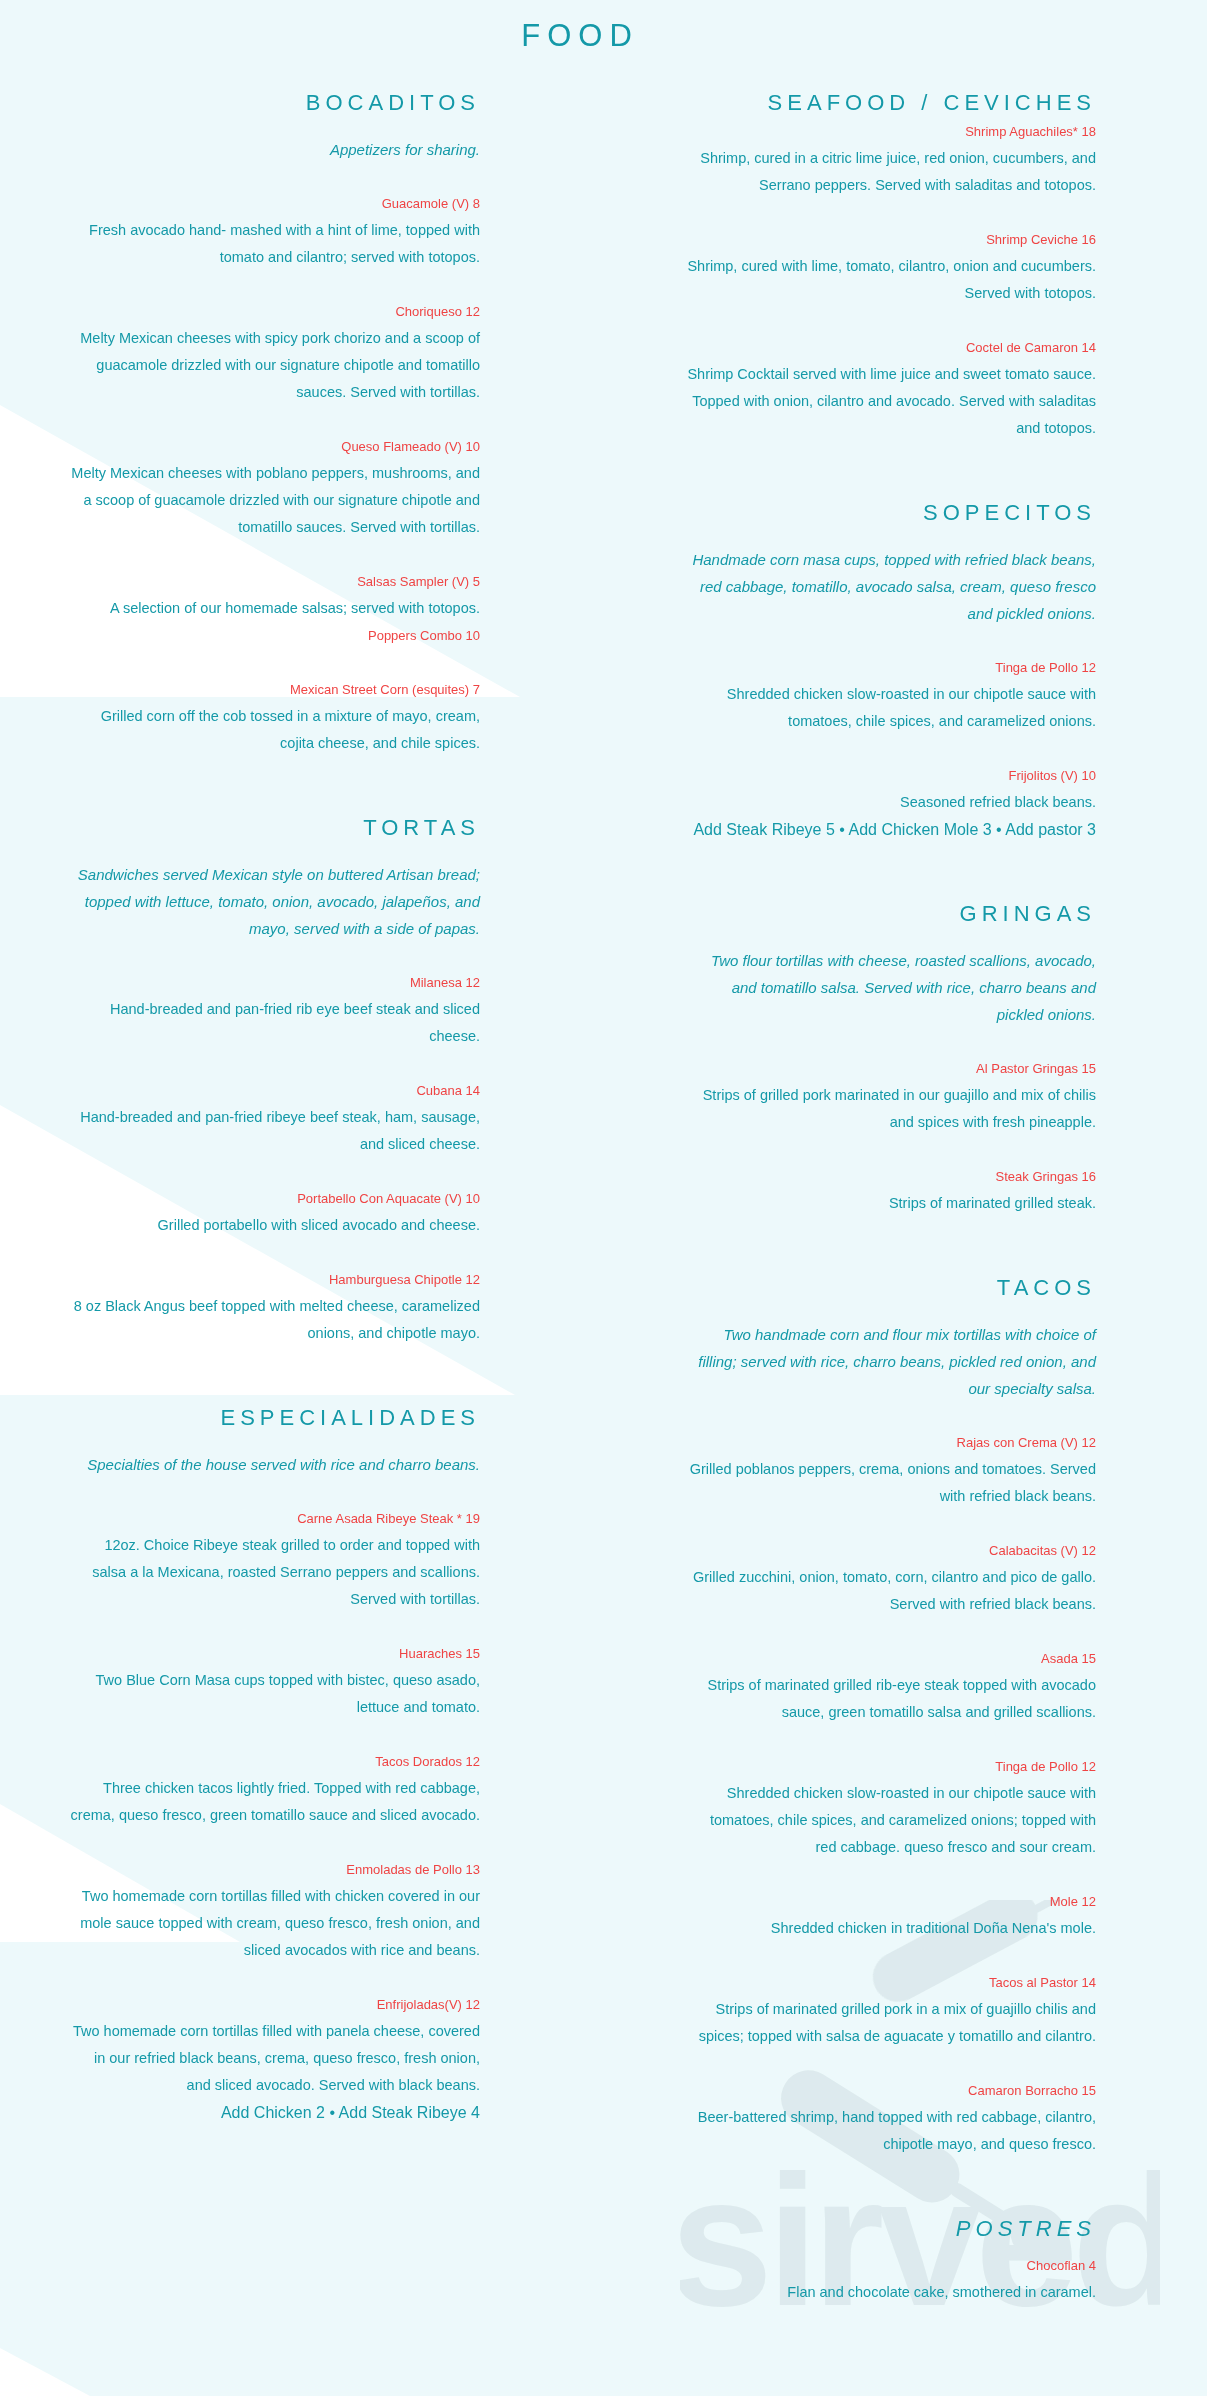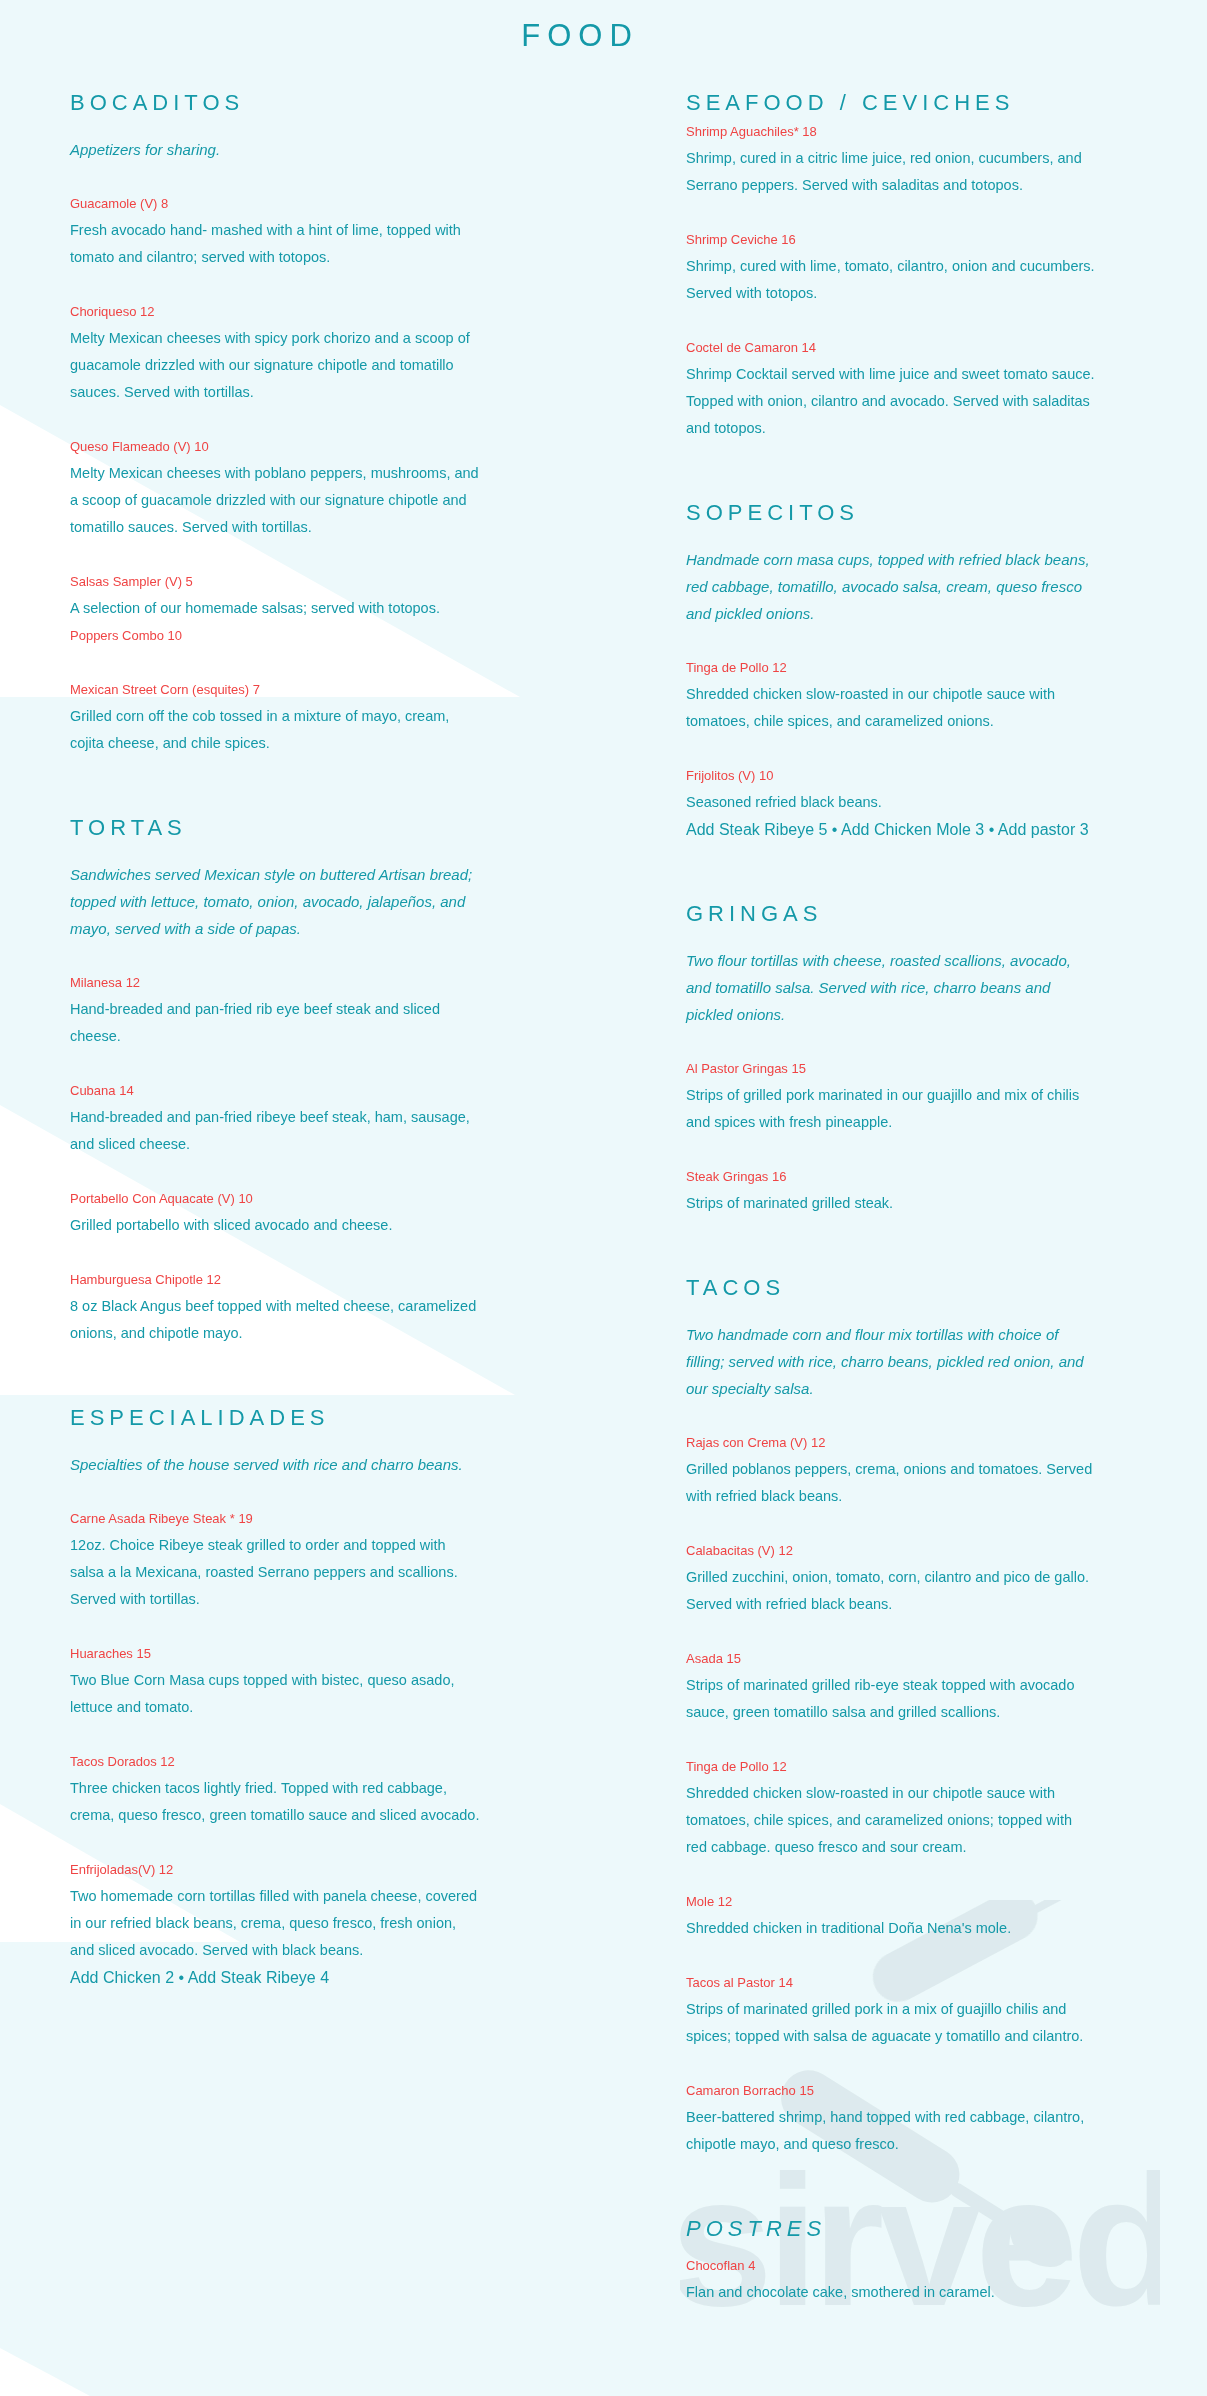--- a/index.html
+++ b/index.html
@@ -8,21 +8,21 @@
     background: #edf9fb;
     font-family: "Liberation Sans", sans-serif;
     color: #1499a8;
   }
   .bg-shape { position: absolute; left: 0; top: 0; width: 1207px; height: 2396px; z-index: 0; }
   .watermark { position: absolute; left: 680px; top: 1900px; width: 480px; height: 420px; z-index: 0; }
   .page-title {
     position: absolute; top: 18px; left: 0; width: 1160px; text-align: center;
     font-size: 31px; letter-spacing: 7px; font-weight: normal; color: #1499a8; z-index: 2;
   }
-  .col { position: absolute; z-index: 2; width: 410px; }
+  .col { position: absolute; z-index: 2; width: 410px; text-align: right; }
   .col.left { left: 70px; top: 90px; }
   .col.right { left: 686px; top: 90px; }
   .section { margin-bottom: 58px; }
   .section h2 {
     font-weight: normal; font-size: 22px; letter-spacing: 5px; margin: 0 0 20px 0; color: #1499a8;
   }
   .section .intro { font-style: italic; font-size: 15px; line-height: 27px; margin: 4px 0 27px 0; }
   .item { margin-bottom: 27px; }
   .item.tight { margin-bottom: 0; }
   .item .name { font-weight: normal; font-size: 13px; line-height: 27px; color: #ef4444; }
@@ -117,20 +117,24 @@
       </div>
       <div class="item">
         <div class="name">Huaraches 15</div>
         <div class="desc">Two Blue Corn Masa cups topped with bistec, queso asado, lettuce and tomato.</div>
       </div>
       <div class="item">
         <div class="name">Tacos Dorados 12</div>
         <div class="desc">Three chicken tacos lightly fried. Topped with red cabbage, crema, queso fresco, green tomatillo sauce and sliced avocado.</div>
       </div>
       <div class="item">
+        <div class="name">Enmoladas de Pollo 13</div>
+        <div class="desc">Two homemade corn tortillas filled with chicken covered in our mole sauce topped with cream, queso fresco, fresh onion, and sliced avocados with rice and beans.</div>
+      </div>
+      <div class="item">
         <div class="name">Enfrijoladas(V) 12</div>
         <div class="desc">Two homemade corn tortillas filled with panela cheese, covered in our refried black beans, crema, queso fresco, fresh onion, and sliced avocado. Served with black beans.</div>
         <div class="extra">Add Chicken 2 • Add Steak Ribeye 4</div>
       </div>
     </div>
   </div>
 <div class="col right" id="right-col">
     <div class="section" id="sec-seafood">
       <h2>SEAFOOD / CEVICHES</h2>
       <div class="item">

